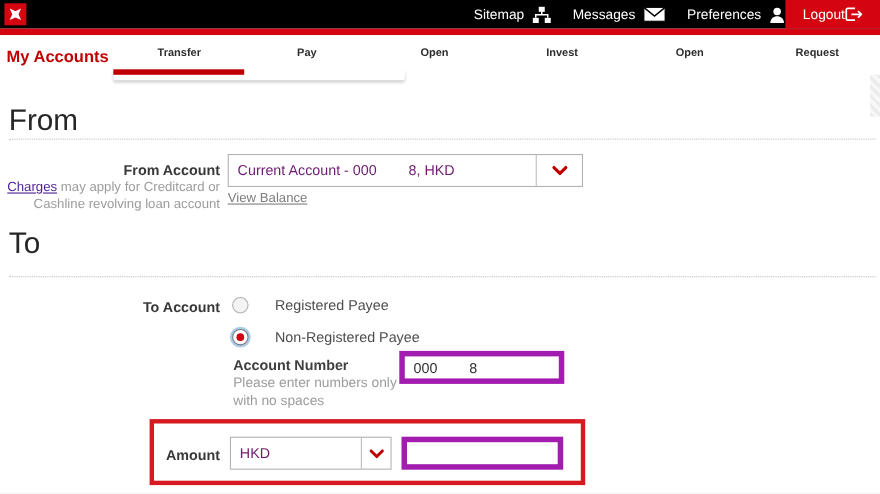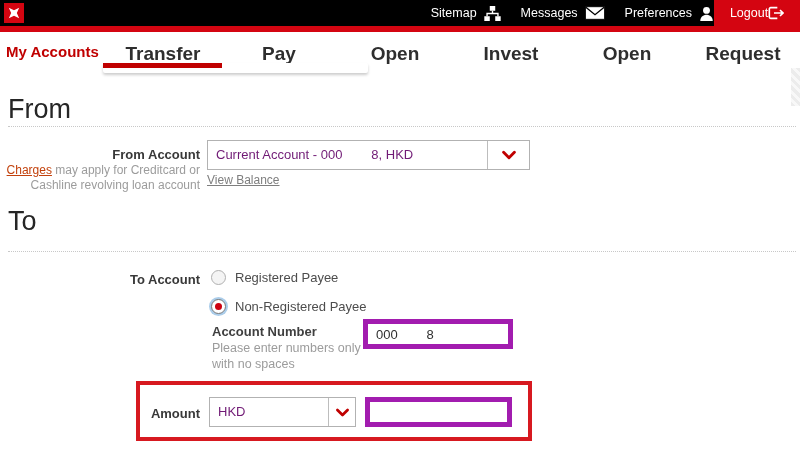--- a/index.html
+++ b/index.html
@@ -17,41 +17,41 @@
   .topbar-item { display:flex; align-items:center; gap:7px; color:#fff; font-size:12.5px; cursor:pointer; }
   .topbar-item svg { display:block; }
   .logout-btn { position:absolute; right:0; top:0; width:86px; height:26px; background:#d40511;
                 color:#fff; font-size:12.5px; display:flex; align-items:center; justify-content:center; gap:0; cursor:pointer; }
   
   .red-stripe { position:absolute; left:0; top:26px; width:800px; height:6px; background:#d40511; }
   
   .nav { position:absolute; left:0; top:32px; width:800px; height:45px; background:#fff; }
   .my-accounts { position:absolute; left:6px; top:11px; font-size:15px; font-weight:700; color:#c00000; cursor:pointer; }
   .tabs { position:absolute; left:105px; top:0; height:45px; display:flex; }
-  .tab { width:116px; padding-top:11px; text-align:center; font-size:19px; font-weight:600; color:#2e2e2e; cursor:pointer; }
+  .tab { width:116px; padding-top:11px; text-align:center; font-size:10px; font-weight:600; color:#2e2e2e; cursor:pointer; }
   .submenu-bar { position:absolute; left:103px; top:31px; width:265px; height:10px; background:#fff;
                  border-radius:2px; box-shadow:0 2px 3px rgba(0,0,0,0.20); }
   .tab-underline { position:absolute; left:103px; top:31px; width:119px; height:5px; background:#c00000; }
   .corner-artifact { position:absolute; left:791px; top:36px; width:9px; height:38px;
                      background:repeating-linear-gradient(45deg,#ececec 0 3px,#f8f8f8 3px 6px); }
   
   .heading { position:absolute; left:8px; font-size:27px; font-weight:300; color:#262626; }
   .dotted-sep { position:absolute; left:8px; right:4px; border-top:1px dotted #c8c8c8; height:0; }
   .lbl { font-size:13px; font-weight:700; color:#383838; }
   .lbl-col { position:absolute; left:0; width:200px; text-align:right; }
   .note { position:absolute; left:0; width:200px; text-align:right; font-size:12px; color:#9c9c9c; line-height:15px; }
-  .note a { color:#c2410c; text-decoration:underline; cursor:pointer; }
+  .note a { color:#4c1d95; text-decoration:underline; cursor:pointer; }
   .selectbox { position:absolute; background:#fff; border:1px solid #b2b2b2; display:flex; align-items:stretch; cursor:pointer; }
   .selectbox .val { flex:1; font-size:13px; color:#701a75; line-height:28px; padding-left:8px;
                     white-space:pre; overflow:hidden; }
   .selectbox .chev { border-left:1px solid #bdbdbd; display:flex; align-items:center; justify-content:center; }
   .textinput { position:absolute; background:#fff; border:5px solid #a21caf; font-size:13px; color:#2f2f2f;
                padding:0 8px; font-family:"Liberation Sans", sans-serif; white-space:pre; }
   .link-gray { position:absolute; font-size:12px; color:#7e7e7e; text-decoration:underline; cursor:pointer; }
-  .radio-row { position:absolute; display:flex; align-items:center; gap:9px; cursor:pointer; }
+  .radio-row { position:absolute; display:flex; align-items:center; gap:24px; cursor:pointer; }
   .radio { width:15px; height:15px; border-radius:50%; border:1px solid #b0b0b0; background:#f4f4f4; }
   .radio.selected { background:#fff; border:1px solid #7a7a7a; position:relative;
                     box-shadow:0 0 0 2px #abcdea; }
   .radio.selected::after { content:""; position:absolute; left:3px; top:3px; width:7px; height:7px;
                            border-radius:50%; background:#cc0211; }
   .radio-label { font-size:13px; color:#4d4d4d; }
   .field-label { position:absolute; font-size:13px; color:#3f3f3f; font-weight:600; }
   .field-help { position:absolute; font-size:12.5px; color:#9c9c9c; line-height:16px; }
   .amount-highlight { position:absolute; left:136px; top:381px; width:396px; height:60px;
                       border:4px solid #d71920; pointer-events:none; }

